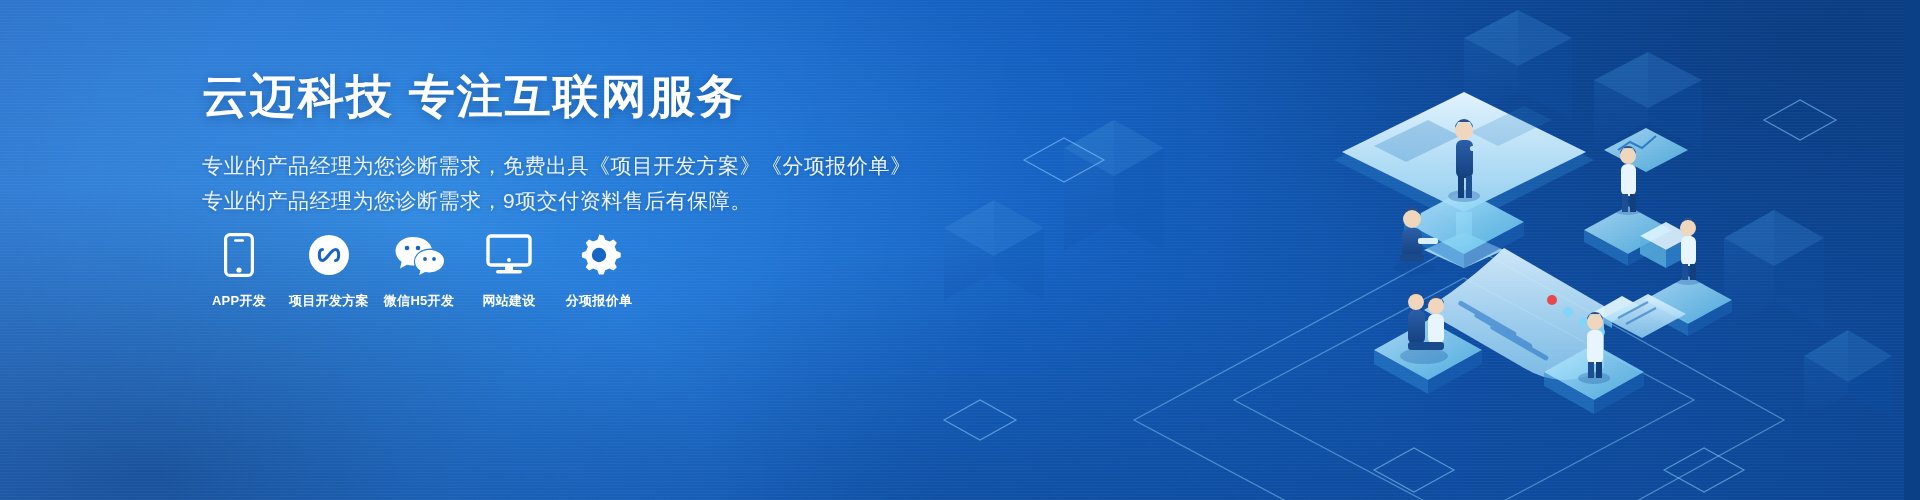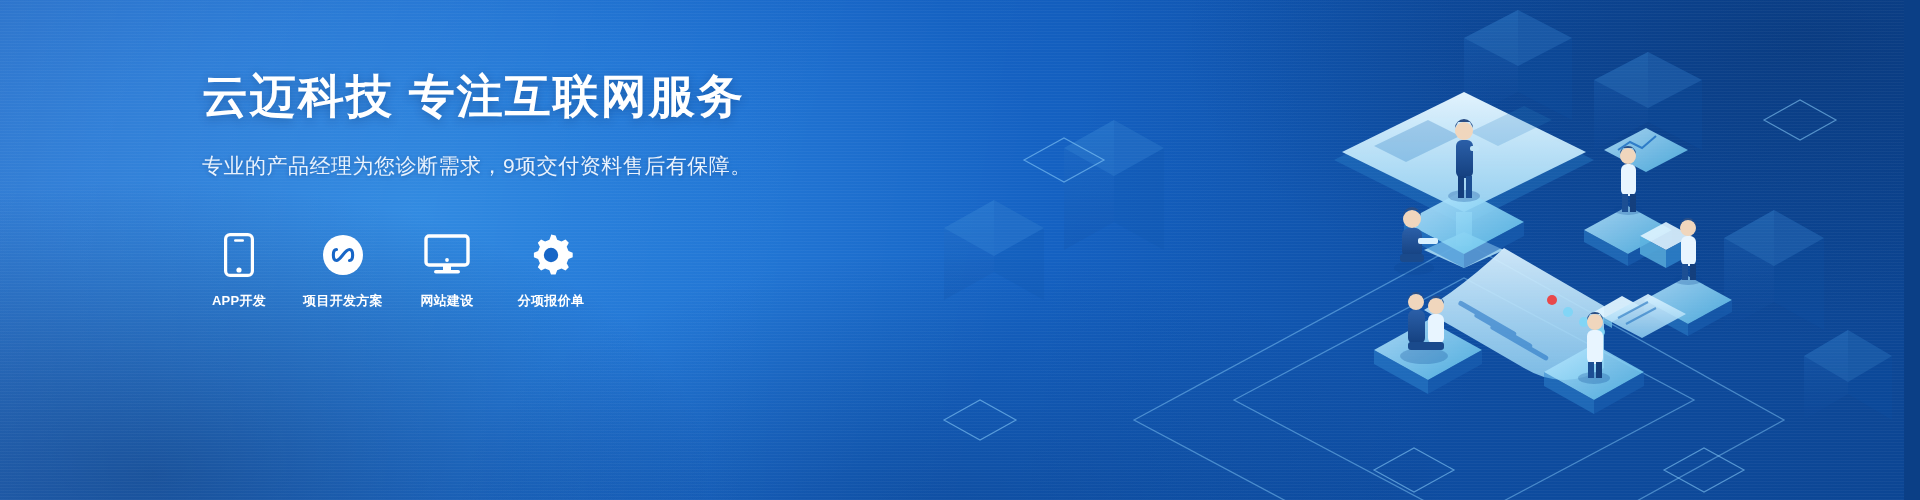--- a/index.html
+++ b/index.html
@@ -84,21 +84,21 @@
   }
   .sub-line { display: block; }
 
   
   .services {
     position: absolute;
     left: 200px;
     top: 232px;
     display: flex;
     align-items: center;
-    gap: 26px;
+    gap: 12px;
     z-index: 6;
   }
   .service {
     width: 78px;
     display: flex;
     flex-direction: column;
     align-items: center;
   }
   .service-ico {
     height: 46px;
@@ -332,20 +332,21 @@
       </g>
     </svg>
   </div>
 
   <div class="texture"></div>
 
   <div class="copy">
     <h1 class="headline">云迈科技 专注互联网服务</h1>
 
     <p class="sub">
+      <span class="sub-line">专业的产品经理为您诊断需求，免费出具《项目开发方案》《分项报价单》</span>
       <span class="sub-line">专业的产品经理为您诊断需求，9项交付资料售后有保障。</span>
     </p>
   </div>
 
   <div class="services">
 
     <div class="service">
       <span class="service-ico">
         <svg width="30" height="44" viewBox="0 0 30 44" xmlns="http://www.w3.org/2000/svg">
           <rect x="1.6" y="1.6" width="26.8" height="40.8" rx="4.5" ry="4.5" fill="none" stroke="#ffffff" stroke-width="3.2"></rect>
@@ -359,20 +360,33 @@
     <div class="service">
       <span class="service-ico">
         <svg width="42" height="42" viewBox="0 0 42 42" xmlns="http://www.w3.org/2000/svg">
           <circle cx="21" cy="21" r="20" fill="#ffffff"></circle>
           <path d="M14.5 15.5 c-4.2 0 -4.2 11 0 11 c4.2 0 8.2 -11 13 -11 c4.2 0 4.2 11 0 11" fill="none" stroke="#1766c7" stroke-width="3.1" stroke-linecap="round" stroke-linejoin="round"></path>
         </svg>
       </span>
       <span class="service-label">项目开发方案</span>
     </div>
 
+    <div class="service">
+      <span class="service-ico">
+        <svg width="50" height="42" viewBox="0 0 50 42" xmlns="http://www.w3.org/2000/svg">
+          <path d="M18.5 3 C9 3 1.5 9.3 1.5 17 c0 4.3 2.4 8.2 6.1 10.7 L6 34.5 l7 -3.7 c1.7 .4 3.6 .7 5.5 .7 c.7 0 1.4 0 2.1 -.1 c-.4 -1.2 -.6 -2.4 -.6 -3.7 c0 -7.4 7.2 -13.3 16 -13.3 c.6 0 1.2 0 1.8 .1 C36.6 7.8 28.6 3 18.5 3 Z" fill="#ffffff"></path>
+          <circle cx="13" cy="14" r="2.3" fill="#1766c7"></circle>
+          <circle cx="24" cy="14" r="2.3" fill="#1766c7"></circle>
+          <path d="M35.5 16 C27.5 16 21 21.2 21 27.6 c0 3.6 2.1 6.8 5.4 8.9 L25.2 41 l5.9 -3.1 c1.4 .3 2.9 .5 4.4 .5 c8 0 14.5 -5.2 14.5 -11.8 C50 21.2 43.5 16 35.5 16 Z" fill="#ffffff"></path>
+          <circle cx="31" cy="25" r="1.9" fill="#1766c7"></circle>
+          <circle cx="40" cy="25" r="1.9" fill="#1766c7"></circle>
+        </svg>
+      </span>
+      <span class="service-label">微信H5开发</span>
+    </div>
 
     <div class="service">
       <span class="service-ico">
         <svg width="46" height="42" viewBox="0 0 46 42" xmlns="http://www.w3.org/2000/svg">
           <rect x="2" y="2" width="42" height="29" rx="3" ry="3" fill="none" stroke="#ffffff" stroke-width="3.4"></rect>
           <circle cx="23" cy="26" r="1.9" fill="#ffffff"></circle>
           <rect x="19" y="31" width="8" height="5" fill="#ffffff"></rect>
           <rect x="10" y="36" width="26" height="3.6" rx="1.8" fill="#ffffff"></rect>
         </svg>
       </span>

